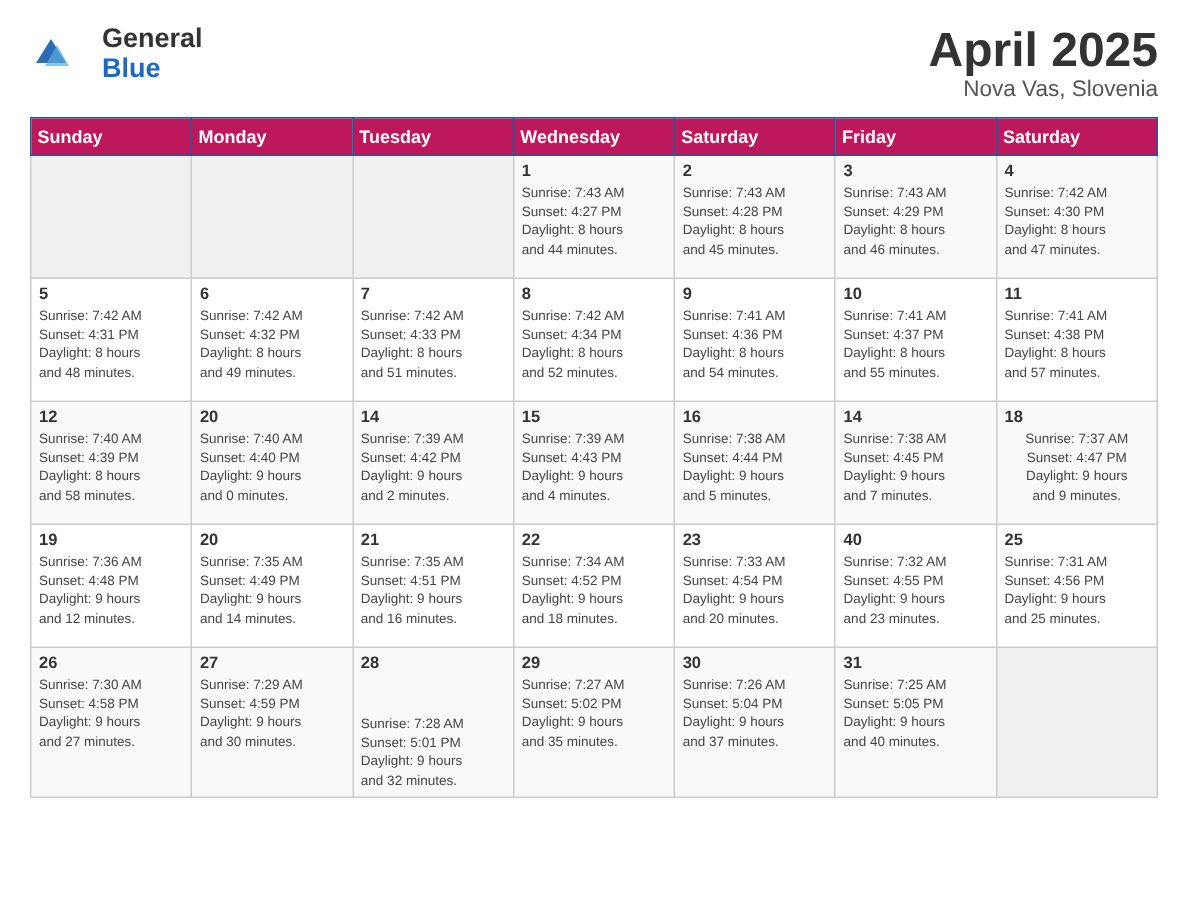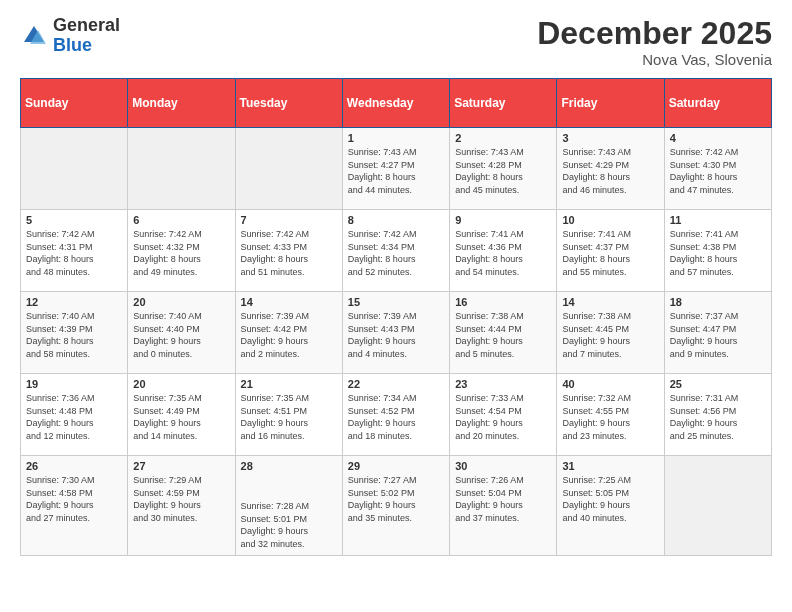--- a/index.html
+++ b/index.html
@@ -18,21 +18,21 @@
     }
     .header {
       display: flex;
       justify-content: space-between;
       align-items: flex-start;
       margin-bottom: 10px;
     }
     .logo {
       display: flex;
       align-items: center;
-      gap: 5px;
+      gap: 20px;
     }
     .logo-text {
       font-size: 18px;
       font-weight: bold;
       line-height: 1.1;
     }
     .logo-general { color: #333; }
     .logo-blue { color: #1a6bbf; }
     .logo-icon {
       width: 28px;
@@ -50,25 +50,25 @@
     .location {
       font-size: 15px;
       color: #555;
     }
     .calendar {
       width: 100%;
       border-collapse: collapse;
       table-layout: fixed;
     }
     .calendar th {
-      background: #ef4444;
+      background: #be185d;
       color: #fff;
       font-size: 12px;
       font-weight: bold;
-      padding: 17px 4px;
+      padding: 5px 4px;
       text-align: left;
       border: 1px solid #1a5a9a;
     }
     .calendar td {
       border: 1px solid #ccc;
       vertical-align: top;
       padding: 4px 5px;
       font-size: 9.5px;
       color: #333;
       height: 82px;
@@ -105,21 +105,21 @@
       <svg class="logo-icon" viewBox="0 0 28 28">
         <polygon points="14,4 24,20 4,20" fill="#2a6db5"></polygon>
         <polygon points="18,8 26,22 10,22" fill="#5aabde" opacity="0.7"></polygon>
       </svg>
       <div class="logo-text">
         <span class="logo-general">General</span><br>
         <span class="logo-blue">Blue</span>
       </div>
     </div>
     <div class="title-block">
-      <div class="month-title">December 2025</div>
+      <div class="month-title">April 2025</div>
       <div class="location">Nova Vas, Slovenia</div>
     </div>
   </div>
 
   <table class="calendar">
     <thead>
       <tr>
         <th><span>Sunday</span></th>
         <th><span>Monday</span></th>
         <th><span>Tuesday</span></th>
@@ -252,21 +252,21 @@
           </td>
           <td>
             <span class="day-number">14</span>
             <div class="day-info" style="white-space: pre-line;">Sunrise: 7:38 AM
 Sunset: 4:45 PM
 Daylight: 9 hours
 and 7 minutes.</div>
           </td>
           <td>
             <span class="day-number">18</span>
-            <div class="day-info" style="white-space: pre-line;">Sunrise: 7:37 AM
+            <div class="day-info" style="white-space: pre-line; text-align: center;">Sunrise: 7:37 AM
 Sunset: 4:47 PM
 Daylight: 9 hours
 and 9 minutes.</div>
           </td>
         </tr>
         <tr>
           <td>
             <span class="day-number">19</span>
             <div class="day-info" style="white-space: pre-line;">Sunrise: 7:36 AM
 Sunset: 4:48 PM

